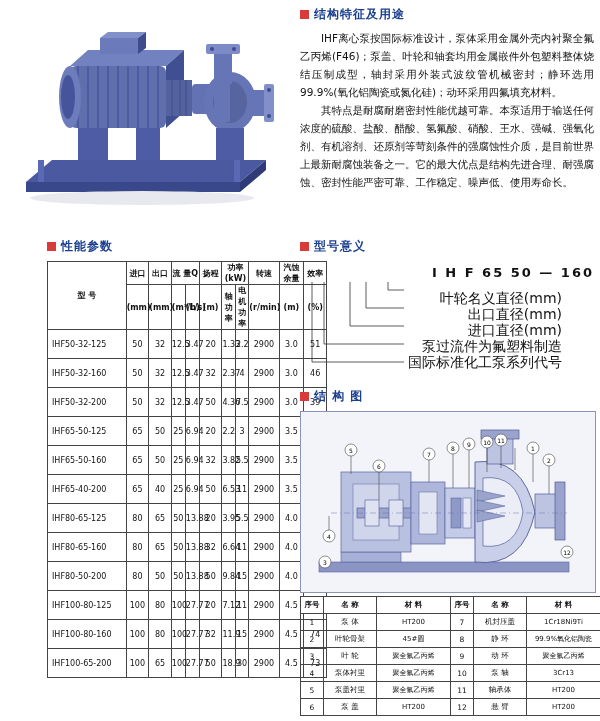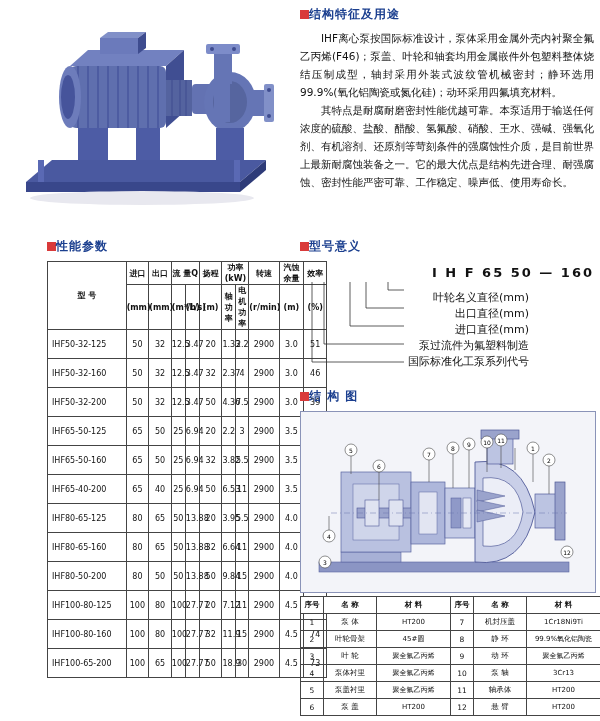--- a/index.html
+++ b/index.html
@@ -6,21 +6,21 @@
   body{
     width:600px;height:721px;
     background:#ffffff;
     font-family:"DejaVu Sans","Liberation Sans",sans-serif;
     font-size:9px;color:#111;
     position:relative;overflow:hidden;
   }
   .page{position:relative;width:600px;height:721px;}
 
   
-  .sec-head{display:flex;align-items:center;margin-bottom:6px;}
+  .sec-head{display:flex;align-items:center;gap:5px;margin-bottom:6px;}
   .sec-head .mark{width:9px;height:9px;background:#d93a3a;display:block;}
   .sec-head .txt{font-size:12px;font-weight:bold;color:#1b3f8f;letter-spacing:1px;}
 
   
   .photo-wrap{position:absolute;left:8px;top:6px;width:278px;height:215px;}
   .photo{position:relative;width:278px;height:215px;overflow:hidden;}
 
   
   .intro{position:absolute;left:300px;top:6px;width:294px;}
   .intro p{margin:0;font-size:10.5px;line-height:18px;text-align:justify;color:#111;}
@@ -43,21 +43,21 @@
   .col-r{width:27px;}
   .col-c{width:22px;}
   .col-e{width:20px;}
 
   
   .meaning{position:absolute;left:300px;top:238px;width:294px;text-align:right;}
   .code-line{font-size:13px;font-weight:bold;letter-spacing:2px;margin:10px 0 0 6px;}
   .meaning-box{position:relative;height:118px;margin-top:2px;}
   .meaning-box svg{position:absolute;left:0;top:0;}
   .mlist{position:absolute;left:108px;top:8px;}
-  .mlist div{font-size:11px;line-height:16px;white-space:nowrap;}
+  .mlist div{font-size:14px;line-height:16px;white-space:nowrap;}
 
   
   .struct{position:absolute;left:300px;top:388px;width:294px;}
   .diagram{position:relative;width:294px;height:180px;border:1px solid #8a93b8;background:#f3f4f9;overflow:hidden;}
 
   
   .parts{position:absolute;left:300px;top:596px;width:294px;}
   .parts table{table-layout:fixed;font-size:7.5px;}
   .parts th,.parts td{height:16px;}
   .parts th{font-weight:bold;background:#fff;}

